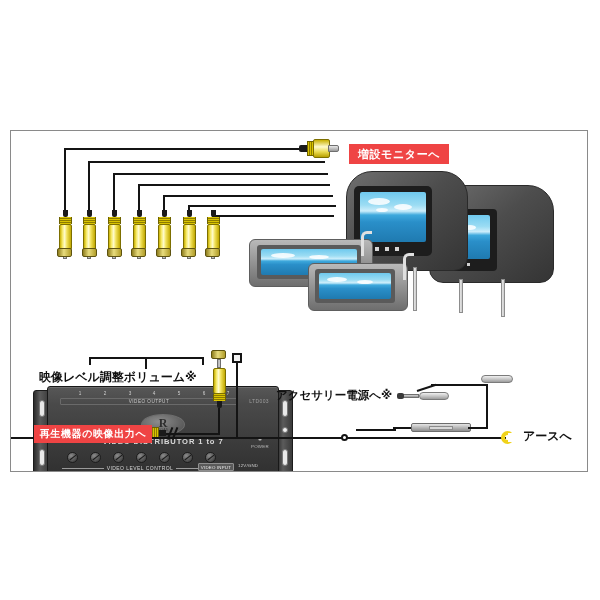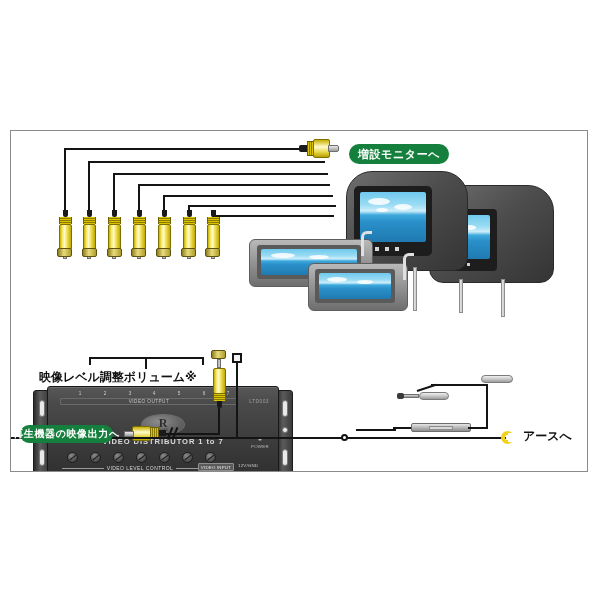--- a/index.html
+++ b/index.html
@@ -104,21 +104,21 @@
   #viBox span{font-size:4.4px;color:#ededed;letter-spacing:.2px;}
   #gndLbl{position:absolute;left:190px;top:76px;font-size:4.4px;color:#cfcfcf;letter-spacing:.2px;}
 
   
   .tag{
      position:absolute;color:#ffffff;font-weight:bold;
      font-family:"DejaVu Sans","Liberation Sans",sans-serif;
      display:flex;align-items:center;justify-content:center;
      letter-spacing:.6px;white-space:nowrap;
   }
-  .tag.teal{background:#15803d;border-radius:10px;}
+  .tag.teal{background:#ef4444;}
   .tag.blue{background:#1f5dae;}
   .tag .notch-l{position:absolute;left:-8px;top:50%;transform:translateY(-50%);
      width:0;height:0;border-top:8px solid transparent;border-bottom:8px solid transparent;border-right:8px solid #1f5dae;}
   .plaintext{
      position:absolute;color:#111;font-weight:bold;white-space:nowrap;
      font-family:"DejaVu Sans","Liberation Sans",sans-serif;
   }
 
   
   .screenimg{
@@ -399,21 +399,22 @@
       <div class="abs" style="left:102px;top:82px;width:8px;height:24px;border-left:3px solid #e0e0e0;border-top:3px solid #e0e0e0;border-radius:6px 0 0 0;"></div>
     </div>
 
     <div class="tag teal" style="left:338px;top:13px;width:100px;height:20px;font-size:11px;">
       <span>増設モニターへ</span>
     </div>
 
 
     <div class="plaintext" style="left:28px;top:238px;font-size:12px;text-align:right;">映像レベル調整ボリューム※</div>
 
-    <div class="tag teal" style="left:9px;top:294px;width:93px;height:18px;font-size:10px;">
+    <div class="tag teal" style="left:23px;top:294px;width:118px;height:18px;font-size:10px;">
       <span>再生機器の映像出力へ</span>
     </div>
 
+    <div class="plaintext" style="left:265px;top:257px;font-size:11.5px;">アクセサリー電源へ※</div>
 
     <div class="plaintext" style="left:512px;top:297px;font-size:12px;">アースへ</div>
 
   </div>
 </div>
 
 </body></html>

